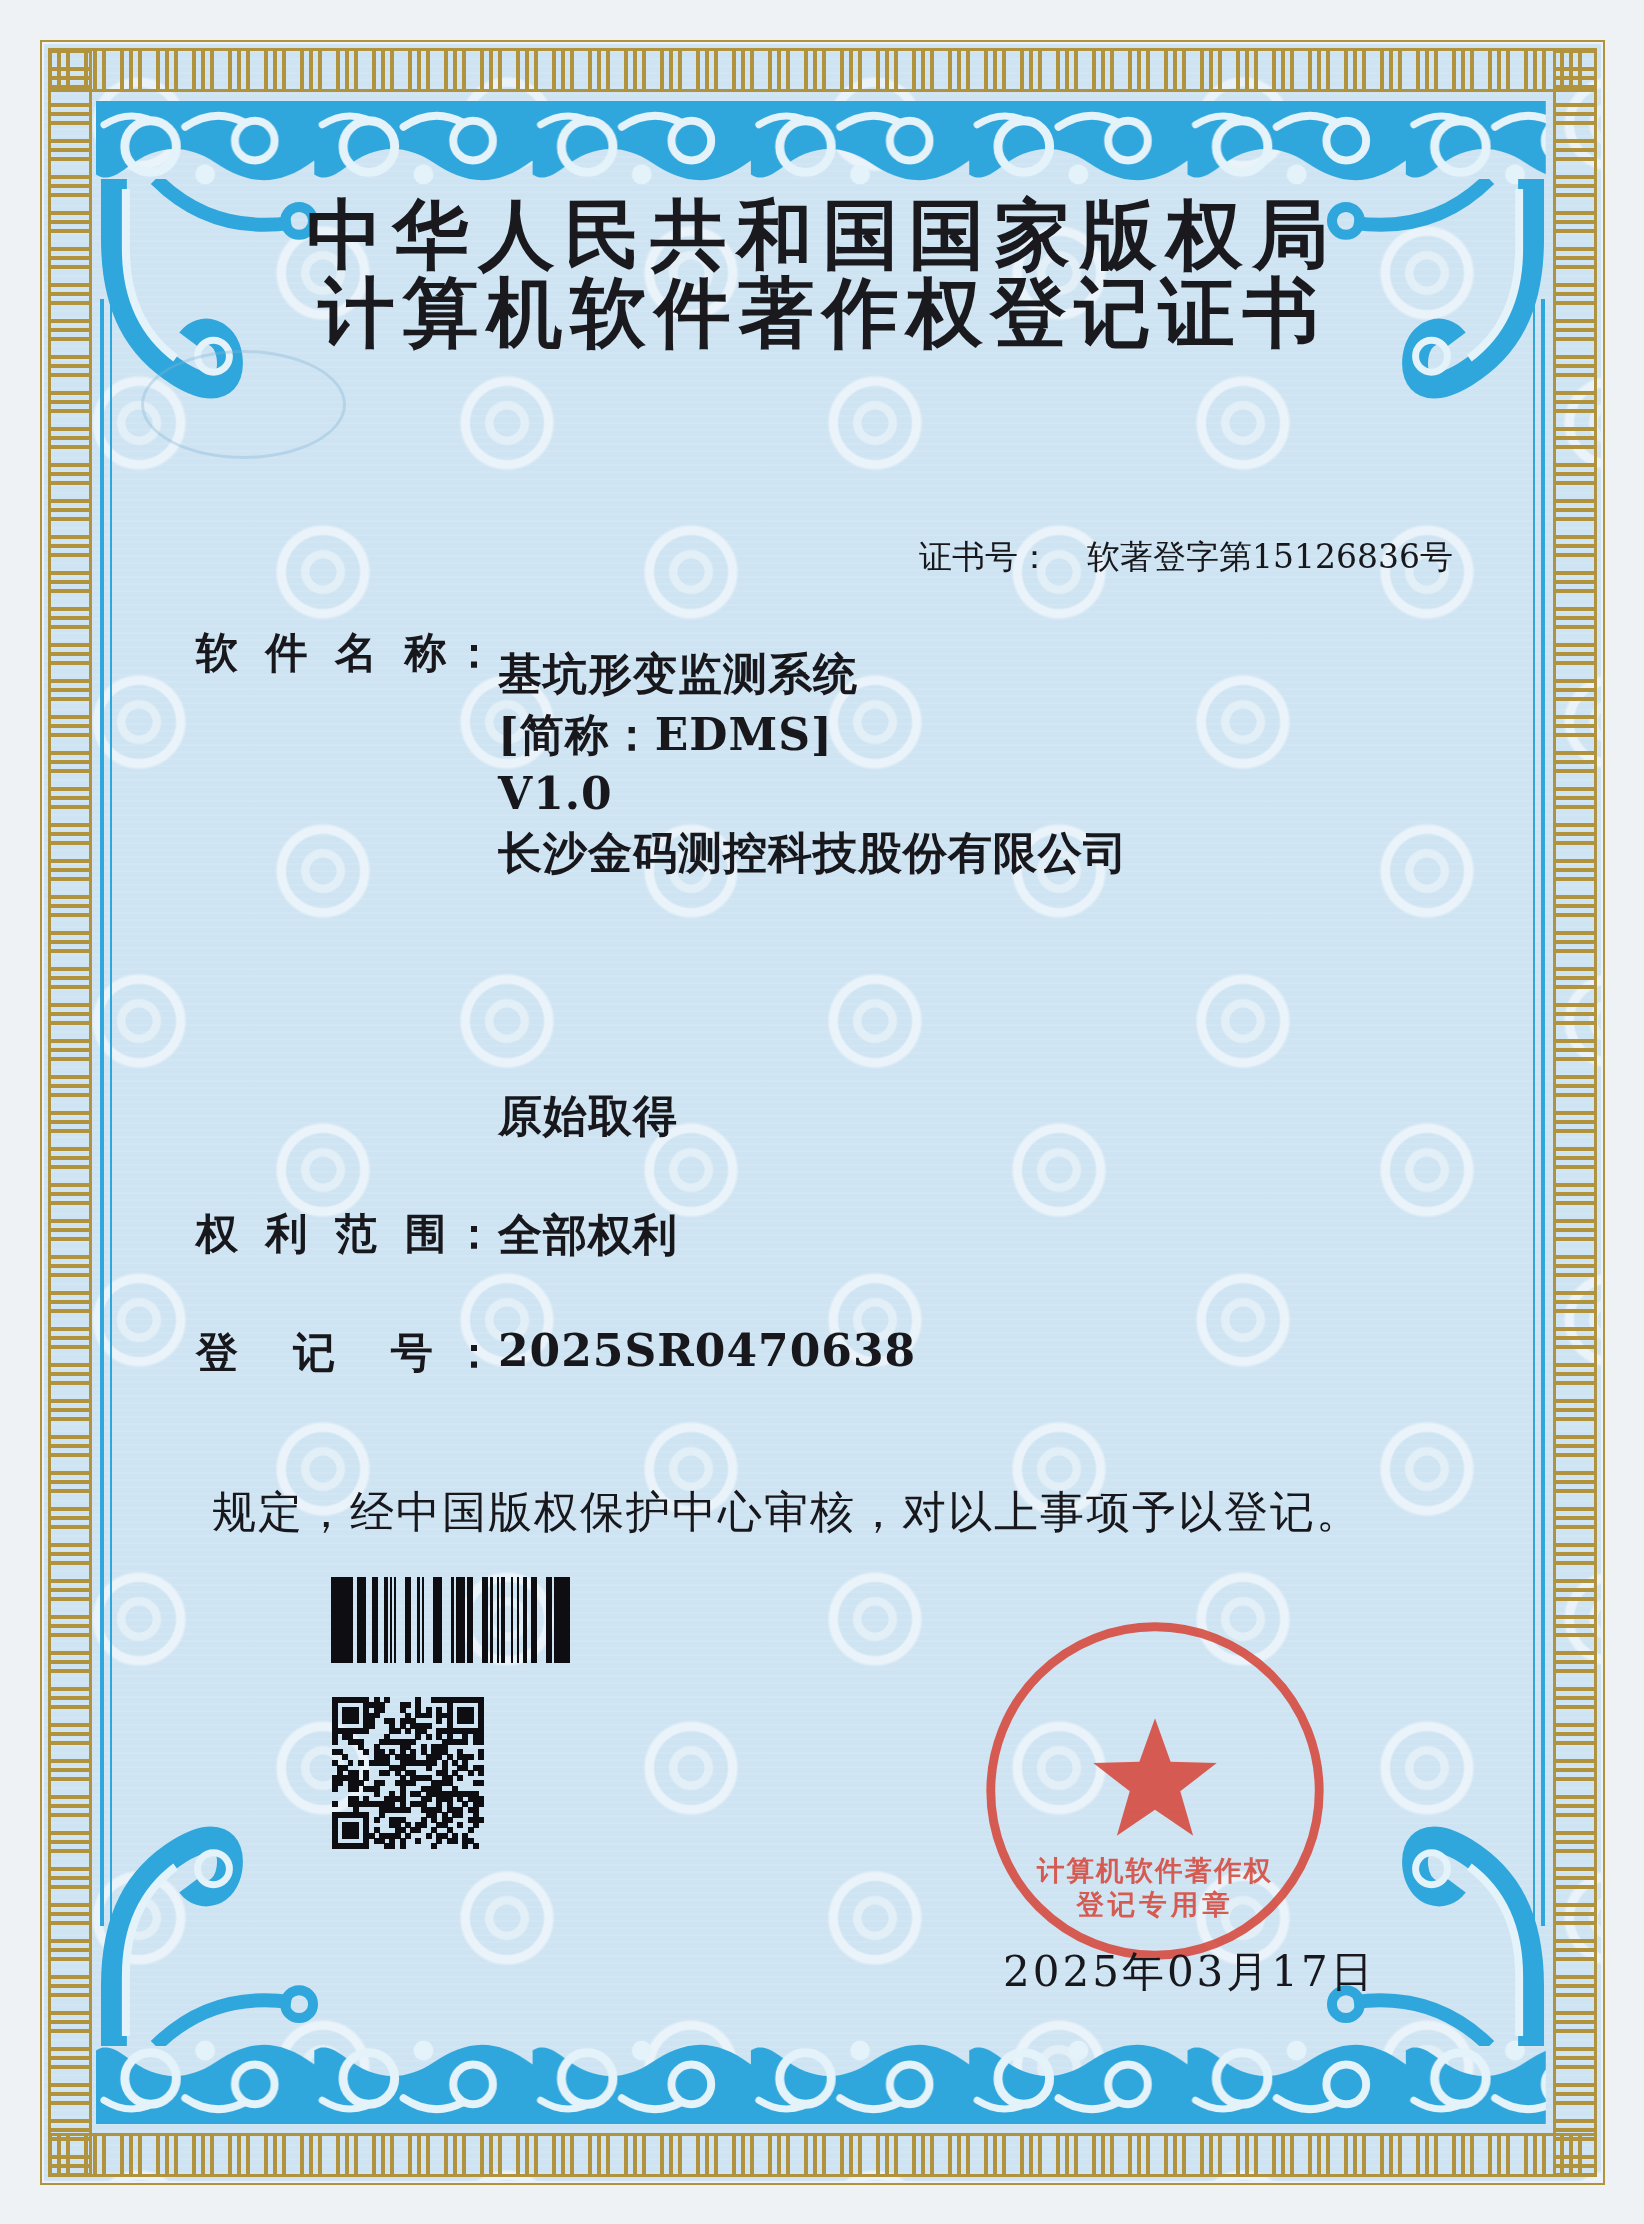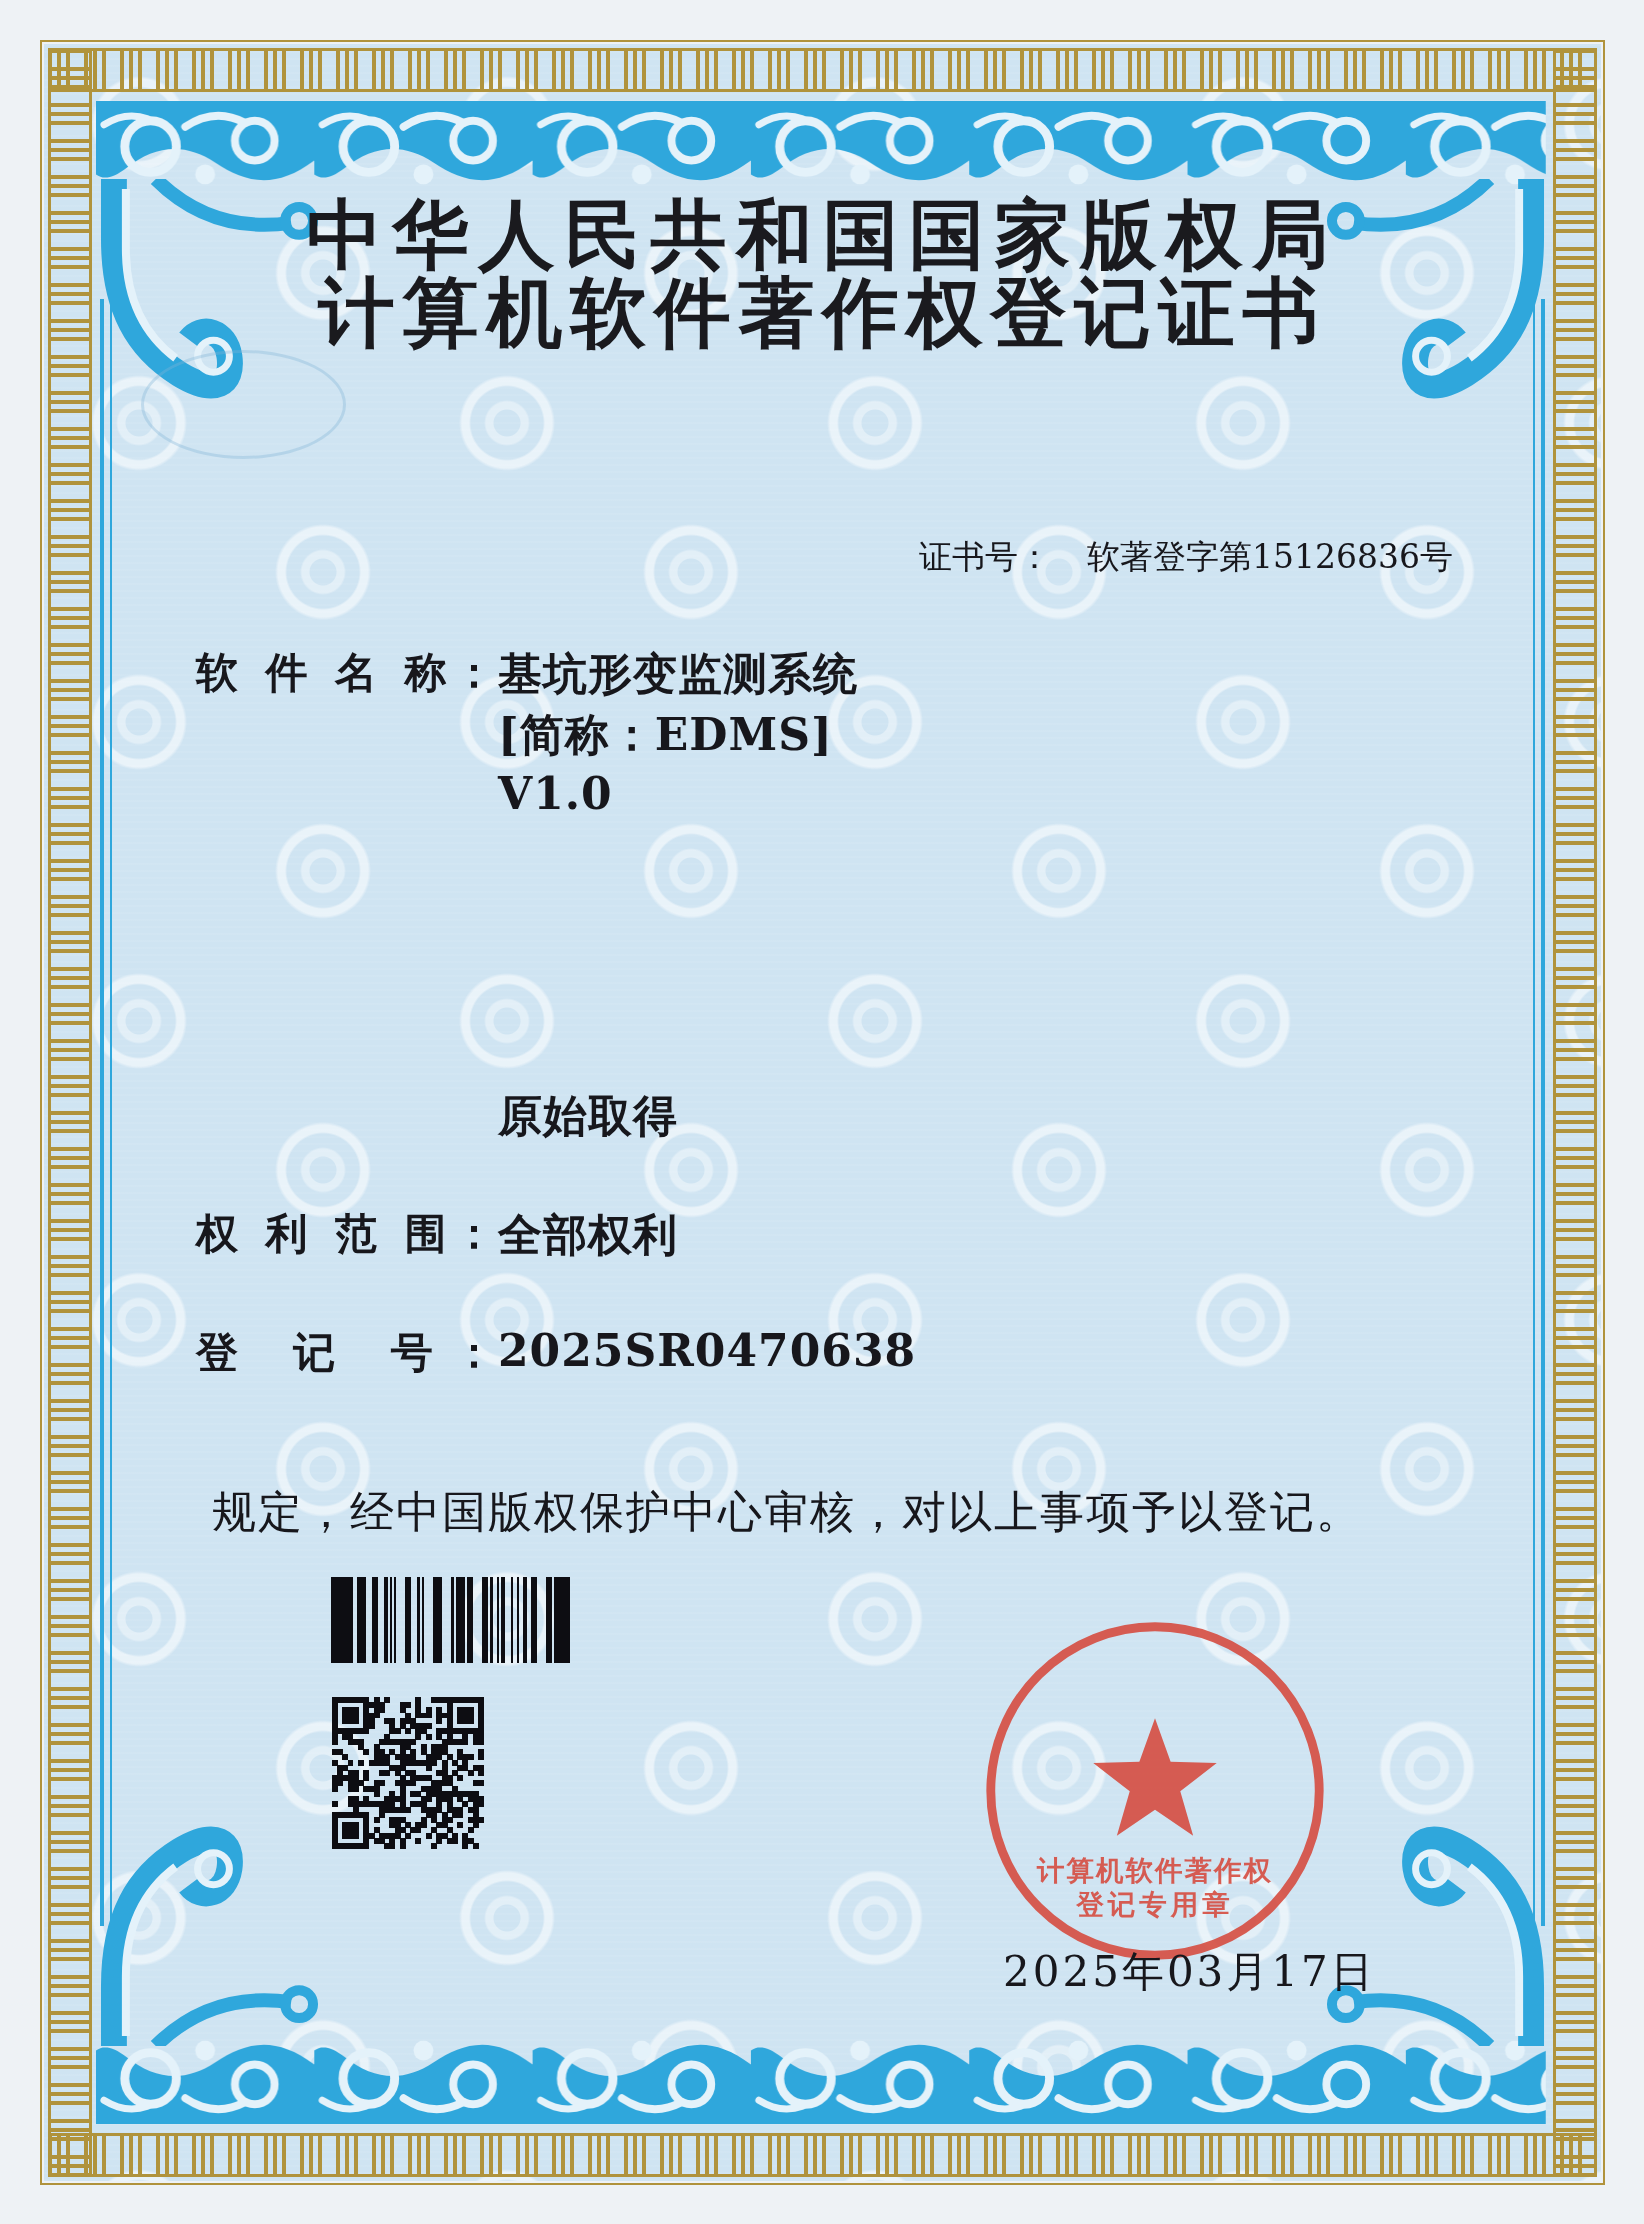--- a/index.html
+++ b/index.html
@@ -118,25 +118,26 @@
   <div class="emboss"></div>
 
   <div class="title l1">中华人民共和国国家版权局</div>
   <div class="title l2">计算机软件著作权登记证书</div>
 
   <div class="certno">
     <span>证书号：</span>
     <span>软著登字第15126836号</span>
   </div>
 
-  <div class="flabel" style="top:645px">软 件 名 称：</div>
+  <div class="flabel" style="top:625px">软 件 名 称：</div>
   <div class="fvalue" style="top:645px">基坑形变监测系统</div>
   <div class="fvalue" style="top:706px">[简称：EDMS]</div>
   <div class="fvalue" style="top:768px">V1.0</div>
 
+  <div class="fvalue" style="top:824px">长沙金码测控科技股份有限公司</div>
 
   <div class="fvalue" style="top:1087px">原始取得</div>
 
   <div class="flabel" style="top:1206px">权 利 范 围：</div>
   <div class="fvalue" style="top:1206px">全部权利</div>
 
   <div class="flabel" style="top:1325px">登 记 号：</div>
   <div class="fvalue" style="top:1325px">2025SR0470638</div>
 
   <div class="stmt l2">规定，经中国版权保护中心审核，对以上事项予以登记。</div>

